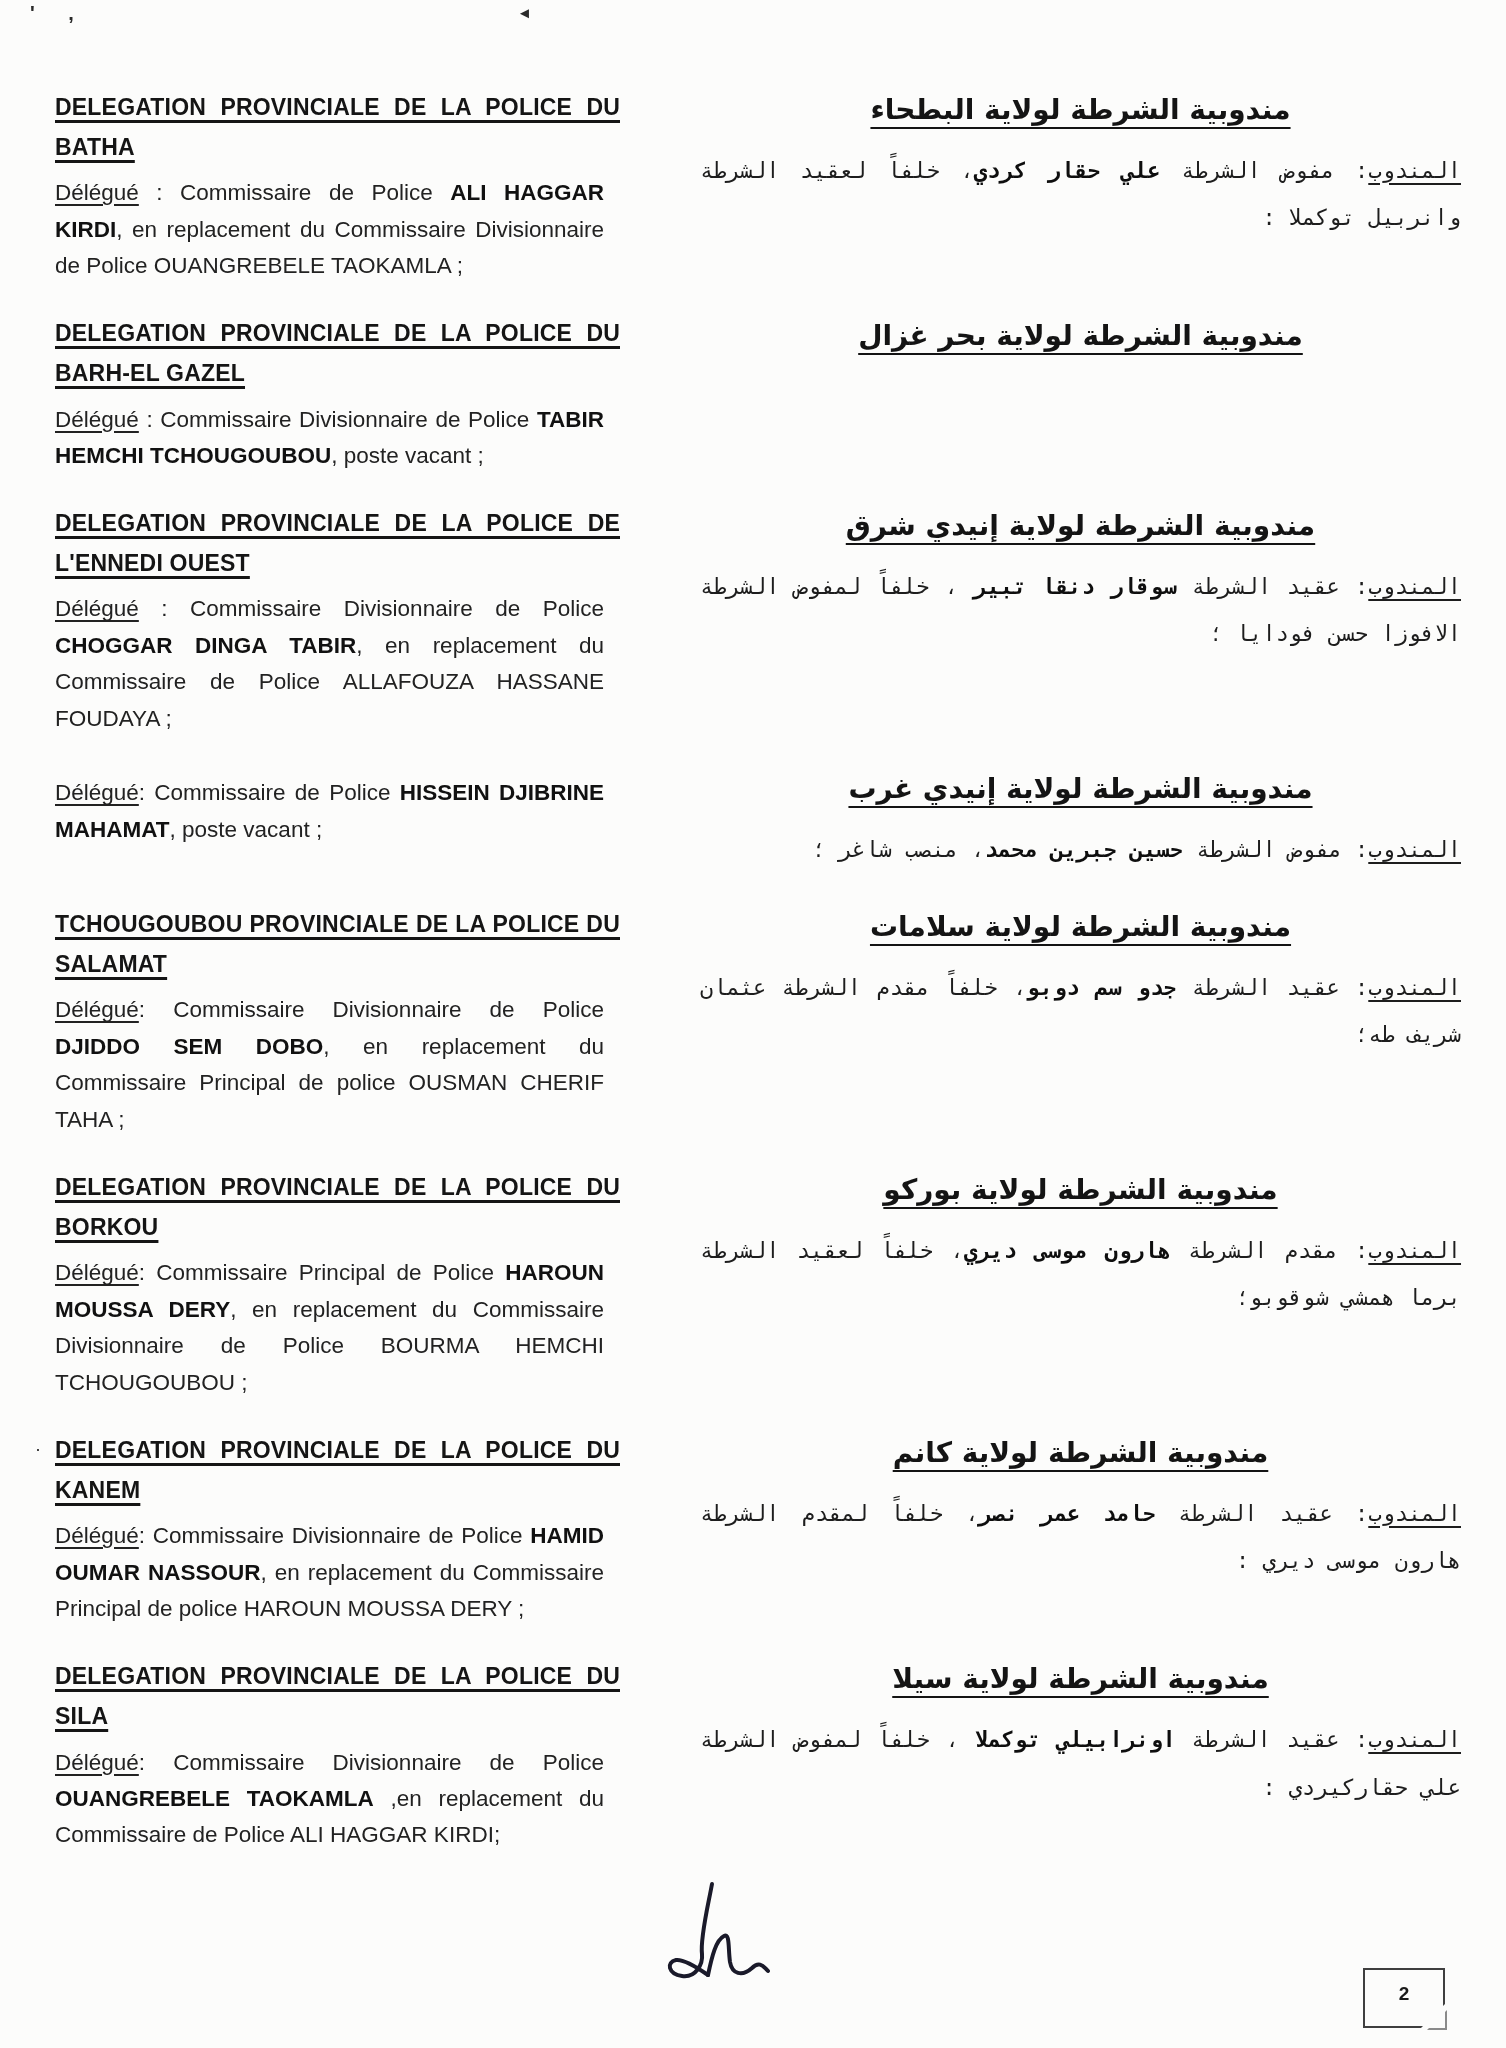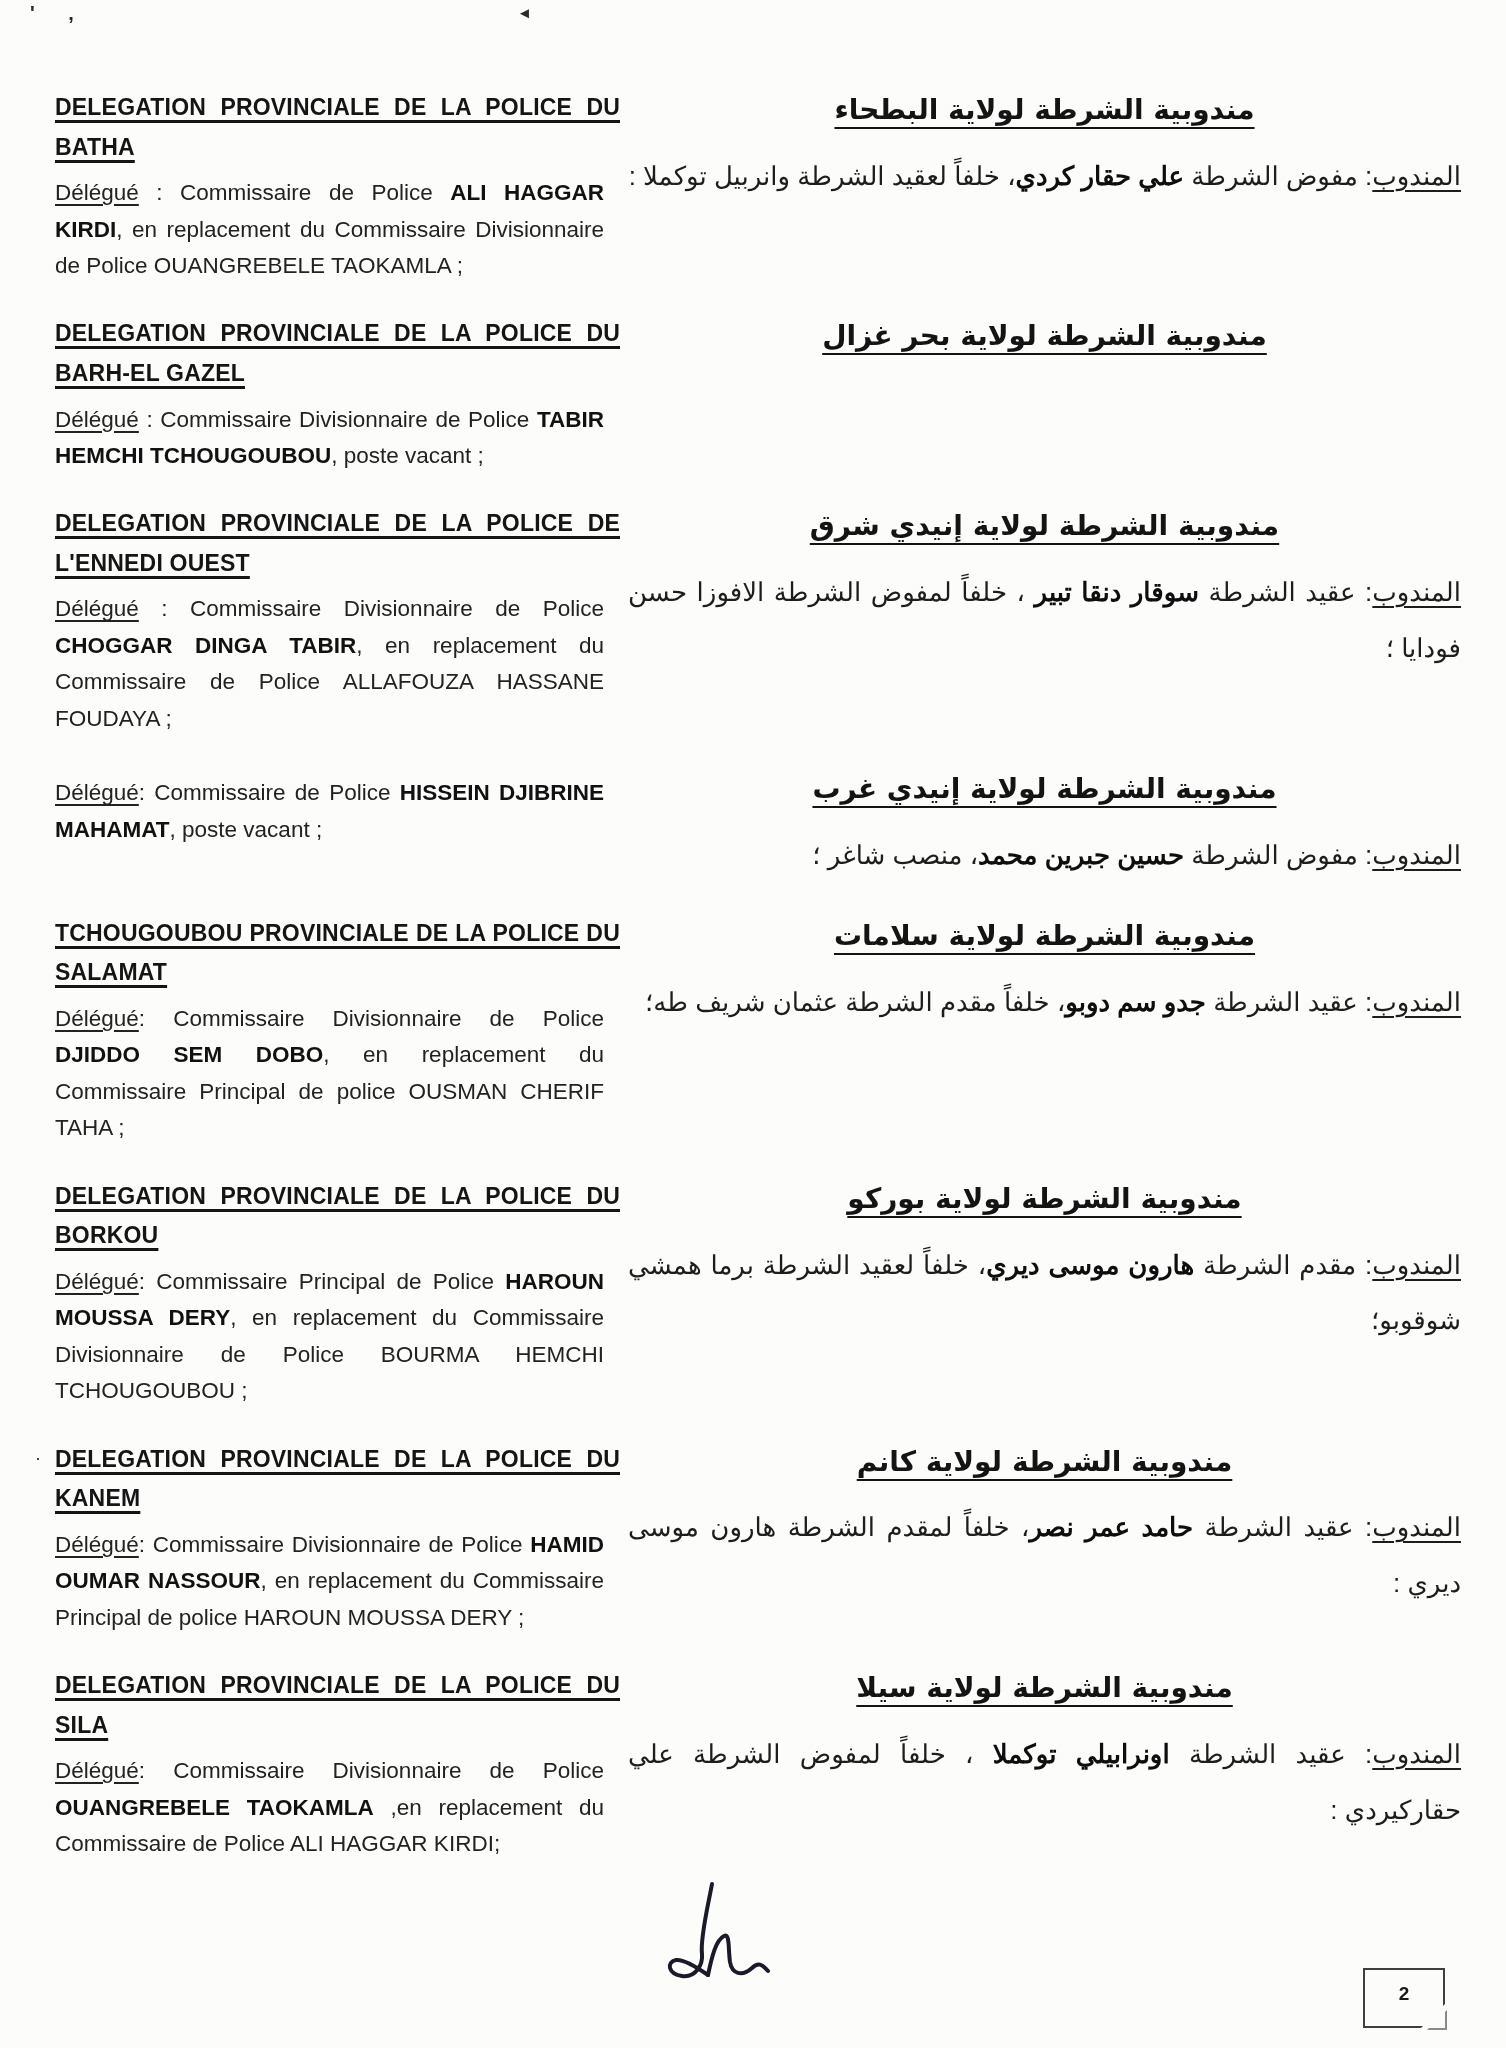--- a/index.html
+++ b/index.html
@@ -19,21 +19,20 @@
   
   .artifact{position:absolute;color:#2a2a2a;}
   .mark-left{top:2px;left:30px;font-size:20px;letter-spacing:14px;font-weight:700;}
   .mark-center{top:4px;left:517px;font-size:15px;}
   
   .row{
     display:grid;
     grid-template-columns:565px 1fr;
     column-gap:80px;
     margin-bottom:30px;
-    gap:8px;
   }
   .fr-cell{position:relative;}
   .fr-bullet{
     position:absolute;left:-20px;top:8px;
     font-size:18px;color:#222;
   }
   .fr-title{
     font-weight:700;
     font-size:23px;
     line-height:1.72;
@@ -64,22 +63,22 @@
     font-size:28px;
     line-height:1.6;
     text-decoration:underline;
     text-decoration-thickness:2px;
     text-underline-offset:8px;
     color:#141414;
     text-align:center;
   }
   .ar-body{
     margin:16px 0 0 0;
-    font-family:Liberation Sans, sans-serif;
-    font-size:26px;
+    font-family:Liberation Mono, monospace;
+    font-size:22px;
     line-height:2.15;
     text-align:justify;
     text-align-last:right;
     color:#1d1d1d;
   }
   .ar-label{
     text-decoration:underline;
     text-underline-offset:5px;
     text-decoration-thickness:1.5px;
   }

